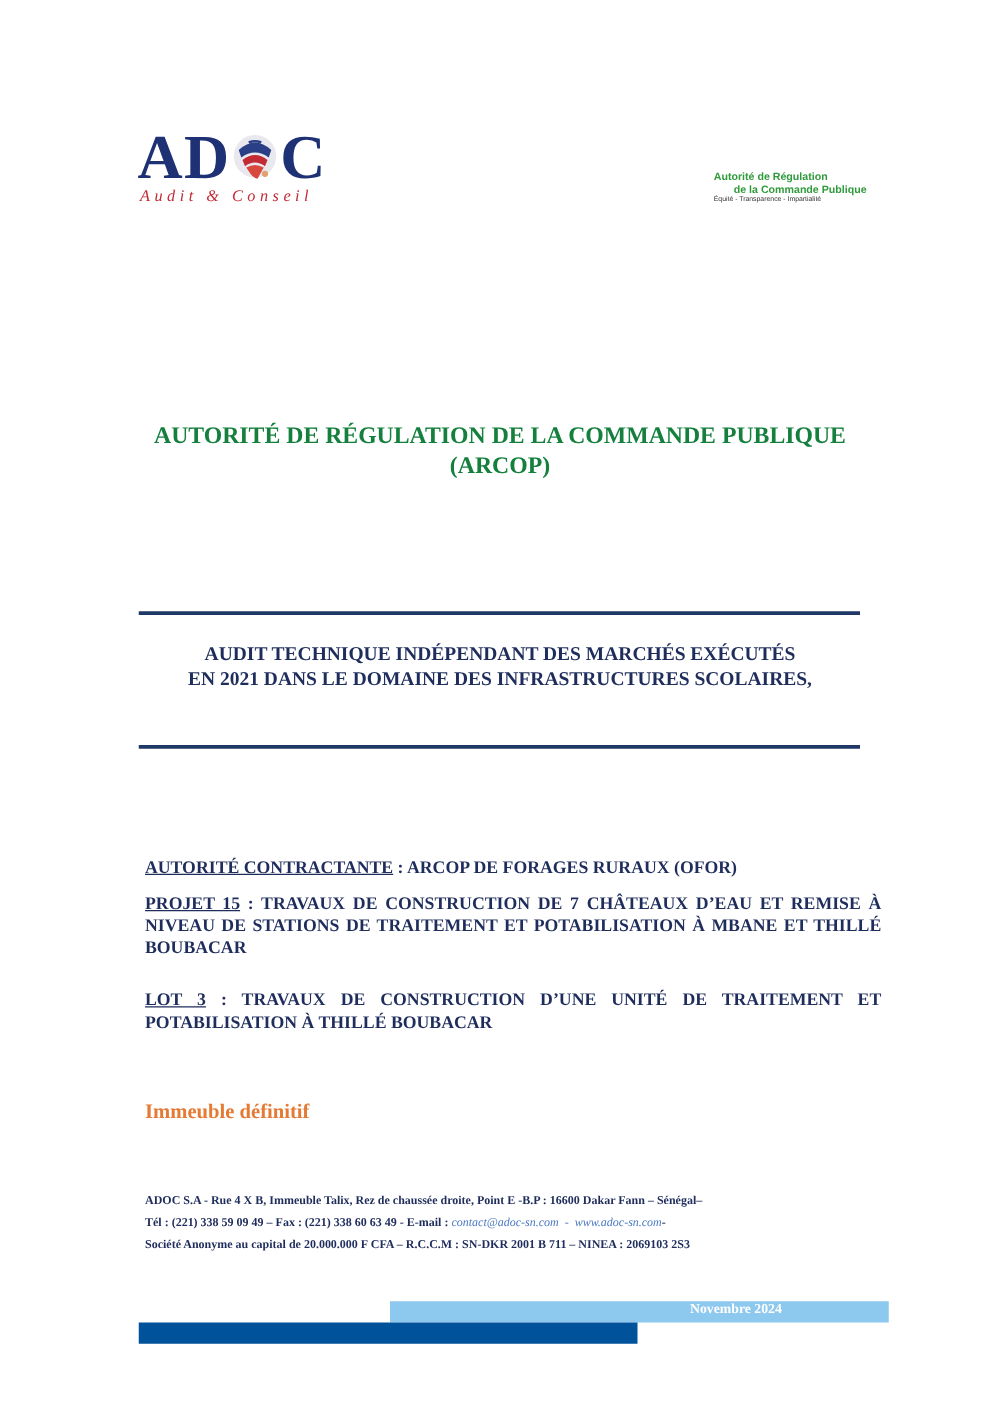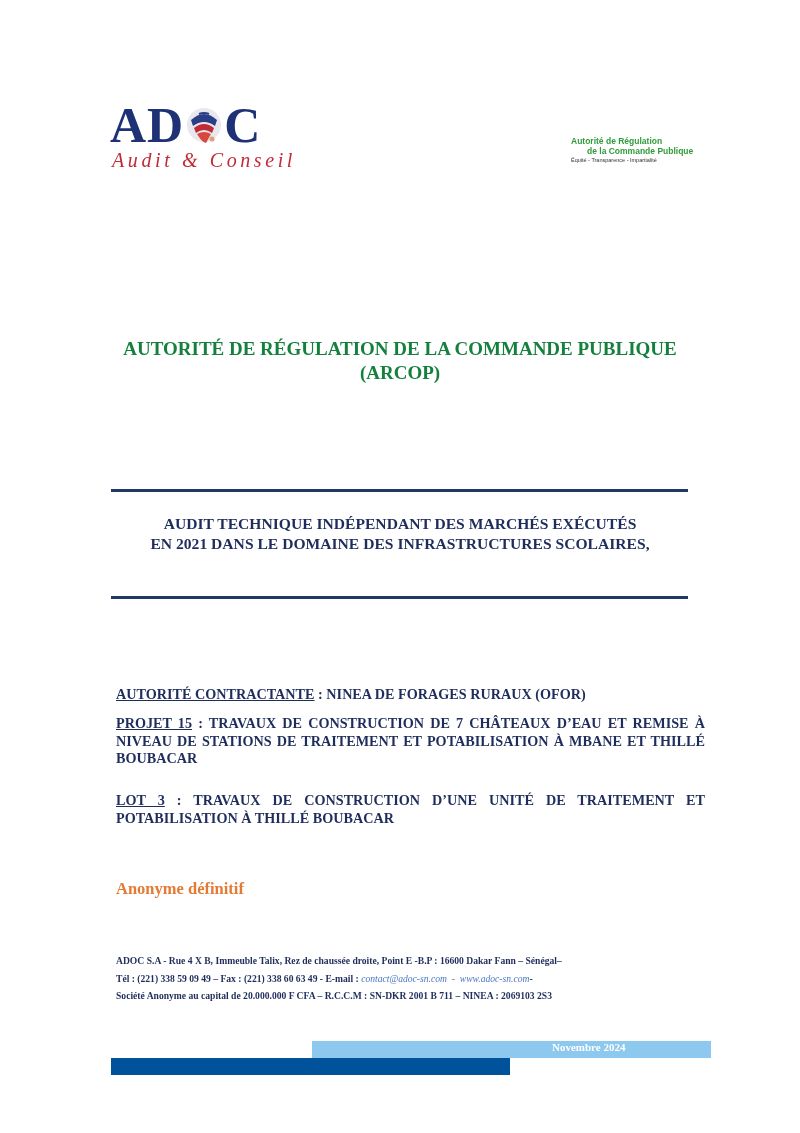--- a/index.html
+++ b/index.html
@@ -5,21 +5,21 @@
   html, body { margin:0; padding:0; background:#ffffff; }
   body { width:800px; height:1133px; position:relative; overflow:hidden;
          font-family:"Liberation Serif","DejaVu Serif",serif; color:#1f2d5c; }
   .abs { position:absolute; }
 
   
   #adoc-logo { left:110px; top:100px; width:160px; height:70px; }
   #adoc-word { left:0; top:0; font-size:50px; font-weight:bold; color:#1e3175;
                letter-spacing:1px; line-height:50px; white-space:nowrap; }
   #adoc-word .globe { display:inline-block; width:38px; height:40px; vertical-align:-4px; margin:0 1px; }
-  #adoc-tagline { left:2px; top:49px; font-size:20px; font-style:italic; color:#c22a36;
+  #adoc-tagline { left:2px; top:49px; font-size:13px; font-style:italic; color:#c22a36;
                   letter-spacing:3.6px; white-space:nowrap; }
 
   
   #arcop-logo { left:568px; top:88px; width:150px; height:82px; }
   #arcop-word { left:0; top:0; font-family:"Liberation Sans","DejaVu Sans",sans-serif;
                 font-size:42px; font-weight:bold; color:#2f9b3a; line-height:46px; white-space:nowrap; letter-spacing:-1px; }
   #arcop-word .c-swoosh { display:inline-block; width:34px; height:44px; vertical-align:-6px; }
   #arcop-sub1, #arcop-sub2 { font-family:"Liberation Sans","DejaVu Sans",sans-serif; font-size:8.5px;
                 font-weight:bold; color:#2f9b3a; white-space:nowrap; }
   #arcop-sub1 { left:3px; top:48px; }
@@ -83,27 +83,27 @@
 
 <div id="rule-top" class="abs rule"></div>
 
 <div id="audit-title" class="abs">
   <div>AUDIT TECHNIQUE INDÉPENDANT DES MARCHÉS EXÉCUTÉS</div>
   <div>EN 2021 DANS LE DOMAINE DES INFRASTRUCTURES SCOLAIRES,</div>
 </div>
 
 <div id="rule-bottom" class="abs rule"></div>
 
-<div id="contracting-authority" class="abs block"><span class="u">AUTORITÉ CONTRACTANTE</span><span> : </span><span>NINEA DE FORAGES RURAUX (OFOR)</span></div>
+<div id="contracting-authority" class="abs block"><span class="u">AUTORITÉ CONTRACTANTE</span><span> : </span><span>ARCOP DE FORAGES RURAUX (OFOR)</span></div>
 
 <div id="project" class="abs block"><span class="u">PROJET 15</span><span> : </span><span>TRAVAUX DE CONSTRUCTION DE 7 CHÂTEAUX D’EAU ET REMISE À NIVEAU DE STATIONS DE TRAITEMENT ET POTABILISATION À MBANE ET THILLÉ BOUBACAR</span></div>
 
 <div id="lot" class="abs block"><span class="u">LOT 3</span><span> : </span><span>TRAVAUX DE CONSTRUCTION D’UNE UNITÉ DE TRAITEMENT ET POTABILISATION À THILLÉ BOUBACAR</span></div>
 
-<div id="report-status" class="abs">Anonyme définitif</div>
+<div id="report-status" class="abs">Immeuble définitif</div>
 
 <div id="footer-address" class="abs">
   <div>ADOC S.A - Rue 4 X B, Immeuble Talix, Rez de chaussée droite, Point E -B.P : 16600 Dakar Fann – Sénégal–</div>
   <div><span>Tél : (221) 338 59 09 49 – Fax : (221) 338 60 63 49 - E-mail : </span><span class="link">contact@adoc-sn.com</span><span class="link" style="white-space:pre">  -  </span><span class="link">www.adoc-sn.com</span><span>-</span></div>
   <div>Société Anonyme au capital de 20.000.000 F CFA – R.C.C.M : SN-DKR 2001 B 711 – NINEA : 2069103 2S3</div>
 </div>
 
 <div id="bar-light" class="abs"></div>
 <div id="date-label" class="abs">Novembre 2024</div>
 <div id="bar-dark" class="abs"></div>

